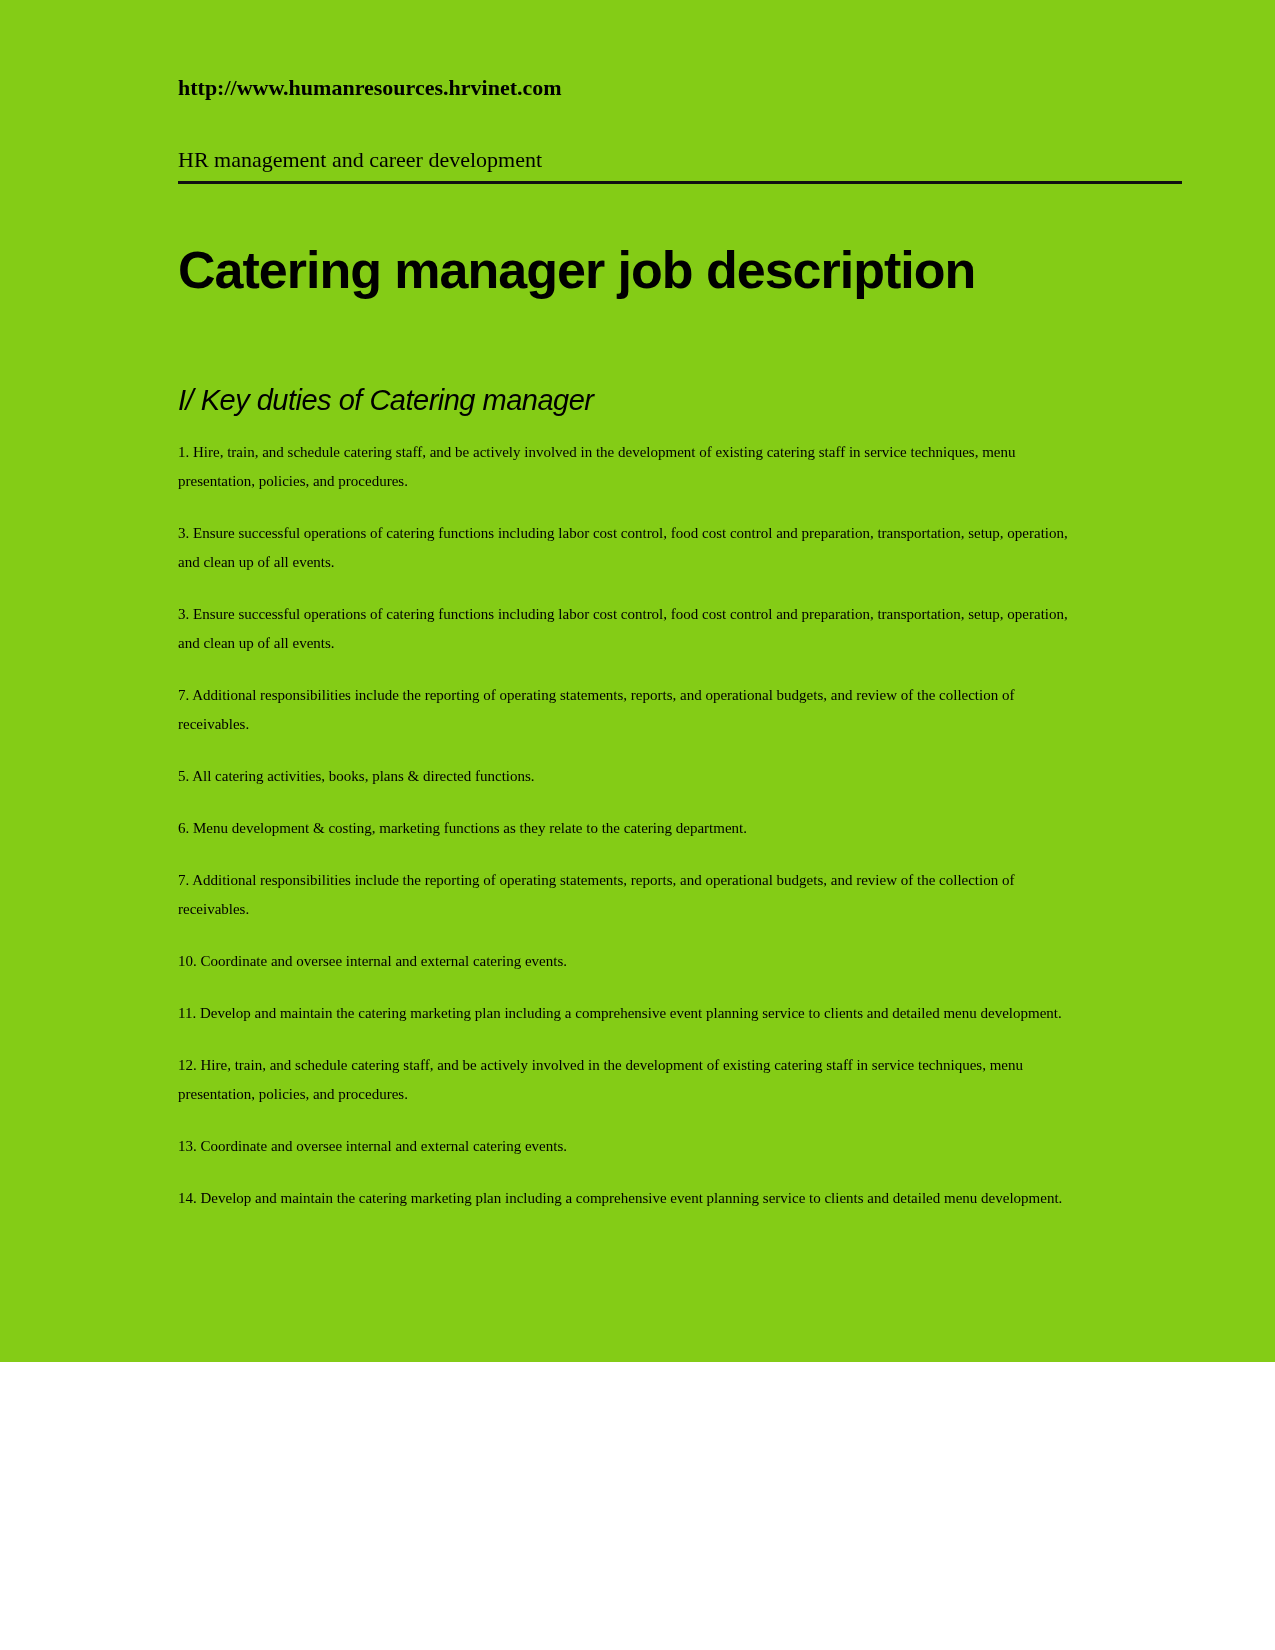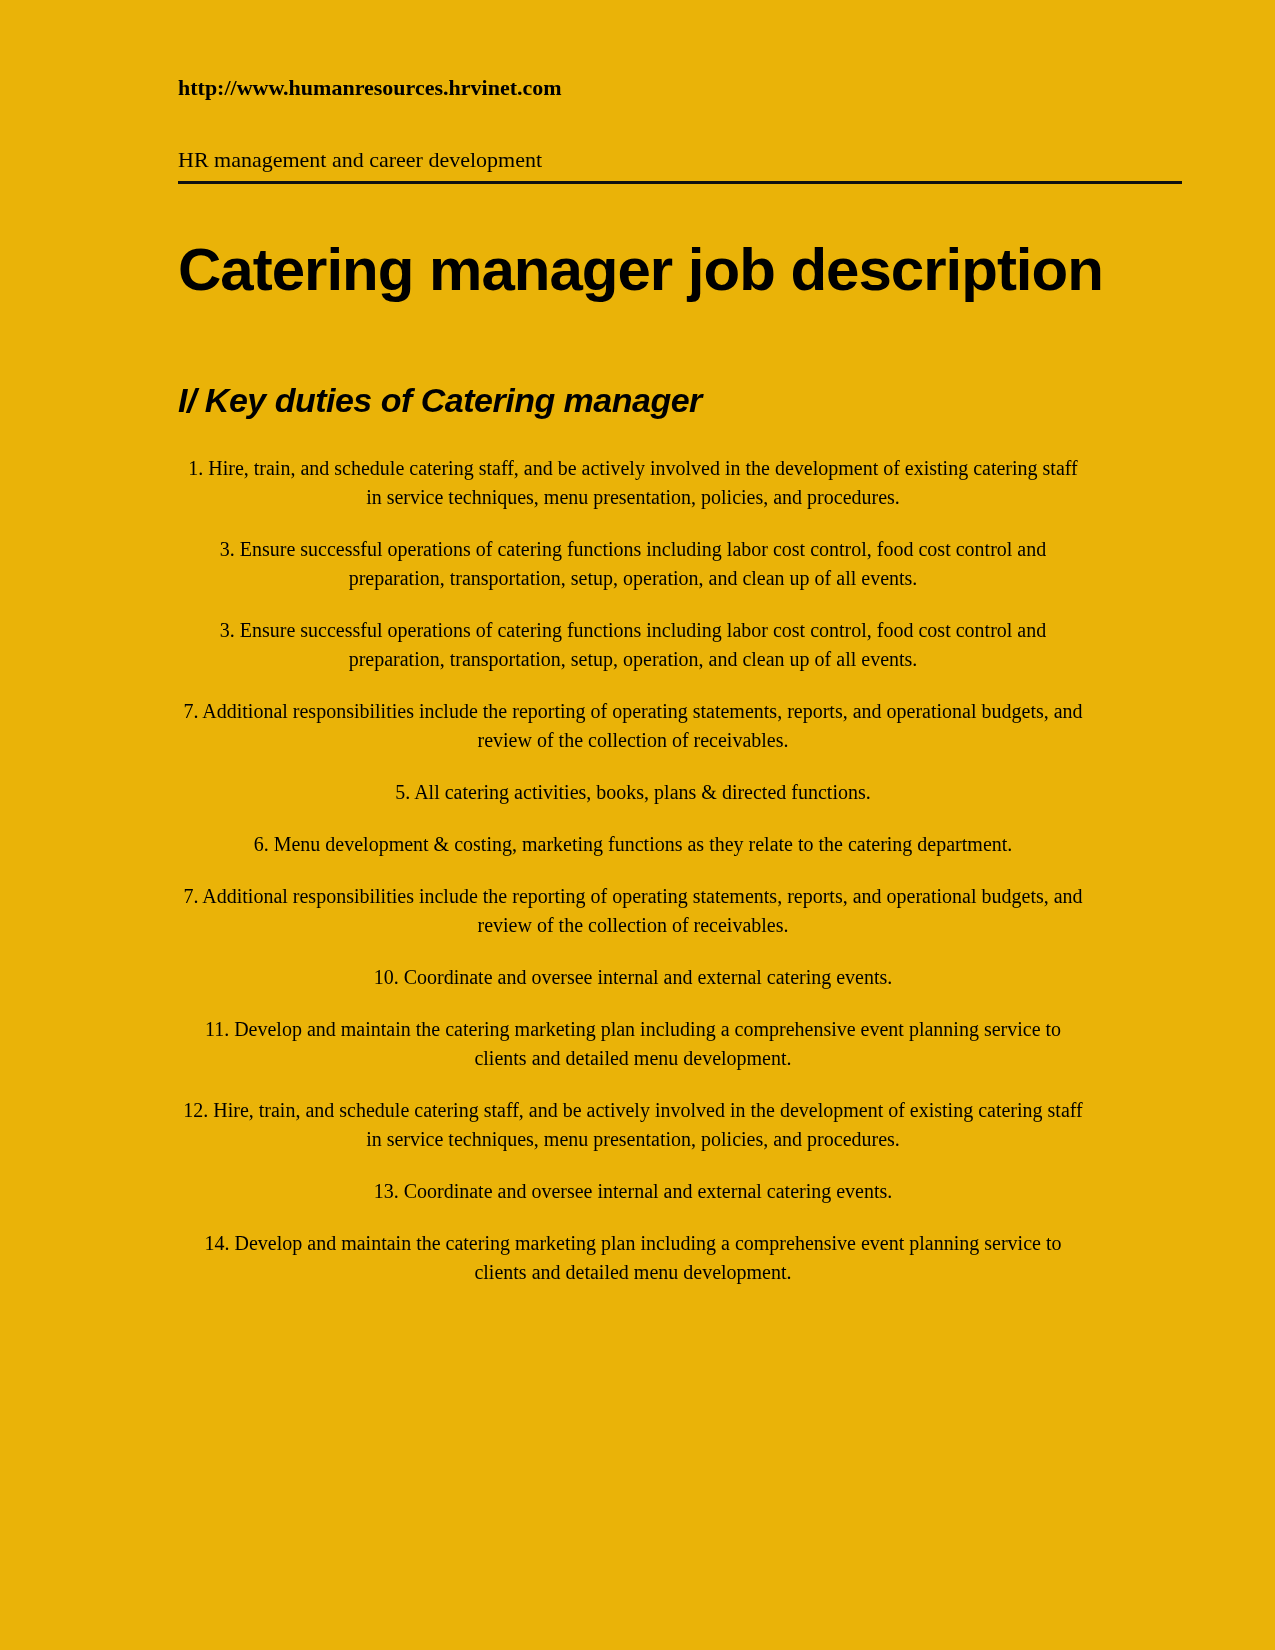--- a/index.html
+++ b/index.html
@@ -10,23 +10,23 @@
   }
   body {
     width: 1275px;
     height: 1650px;
     color: #000000;
     font-family: "Liberation Serif", serif;
     overflow: hidden;
   }
   .page {
     width: 1275px;
-    height: 1650px;
+    height: 1362px;
     padding: 74px 93px 0 178px;
-    background: #eab308;
+    background: #84cc16;
   }
   .hdr-url {
     font-weight: bold;
     font-size: 22px;
     line-height: 28px;
     font-family: "Liberation Serif", serif;
   }
   .hdr-tagline {
     font-size: 22px;
     line-height: 28px;
@@ -36,40 +36,39 @@
   .hdr-rule {
     width: 100%;
     height: 0;
     border-bottom: 3px solid #111111;
     margin-top: 7px;
   }
   h1.doc-title {
     margin: 58px 0 0 0;
     font-family: "Liberation Sans", sans-serif;
     font-weight: bold;
-    font-size: 60px;
+    font-size: 52px;
     line-height: 56px;
     letter-spacing: -1px;
   }
   h2.section-heading {
-    margin: 84px 0 36px 0;
+    margin: 84px 0 20px 0;
     font-family: "Liberation Sans", sans-serif;
-    font-weight: bold;
+    font-weight: normal;
     font-style: italic;
-    font-size: 34px;
+    font-size: 29px;
     line-height: 36px;
     letter-spacing: -0.5px;
   }
   p.duty {
     margin: 0 16px 23px 0;
     max-width: 910px;
-    font-size: 20px;
+    font-size: 15px;
     line-height: 29px;
     font-family: "Liberation Serif", serif;
-    text-align: center;
   }
 </style>
 </head>
 <body>
 
 <div class="page">
 
   <header>
     <div class="hdr-url">http://www.humanresources.hrvinet.com</div>
     <div class="hdr-tagline">HR management and career development</div>

